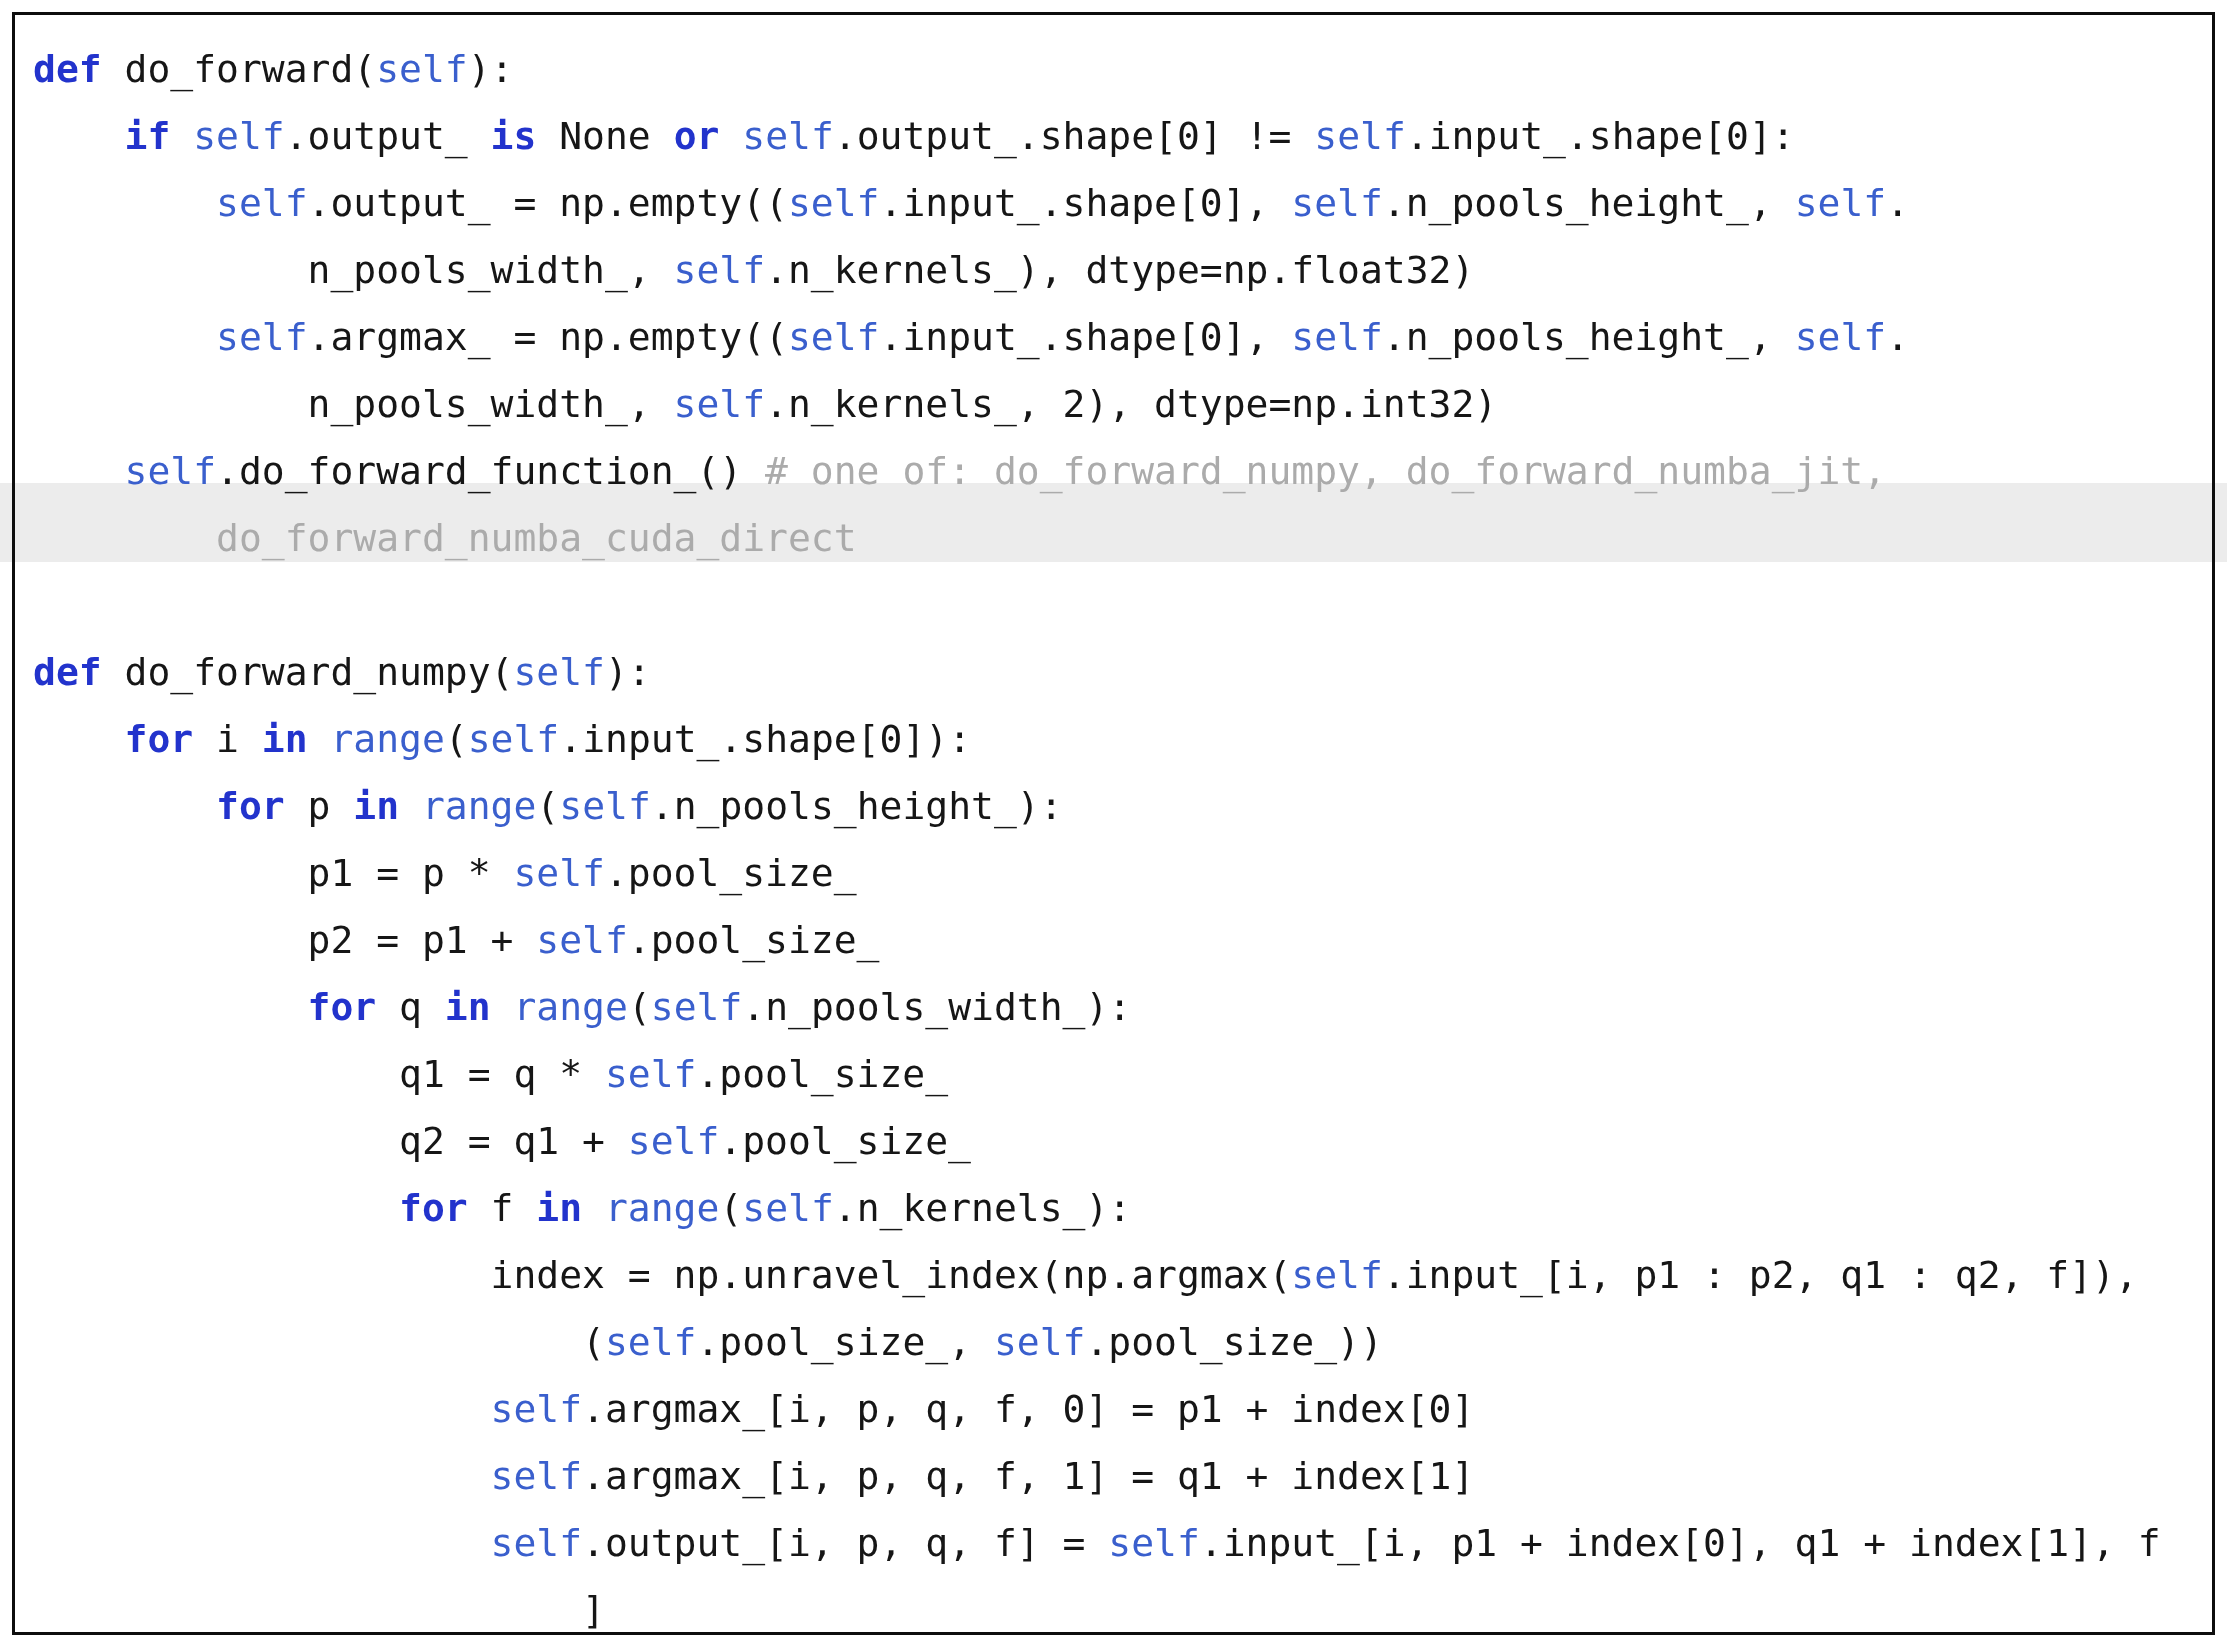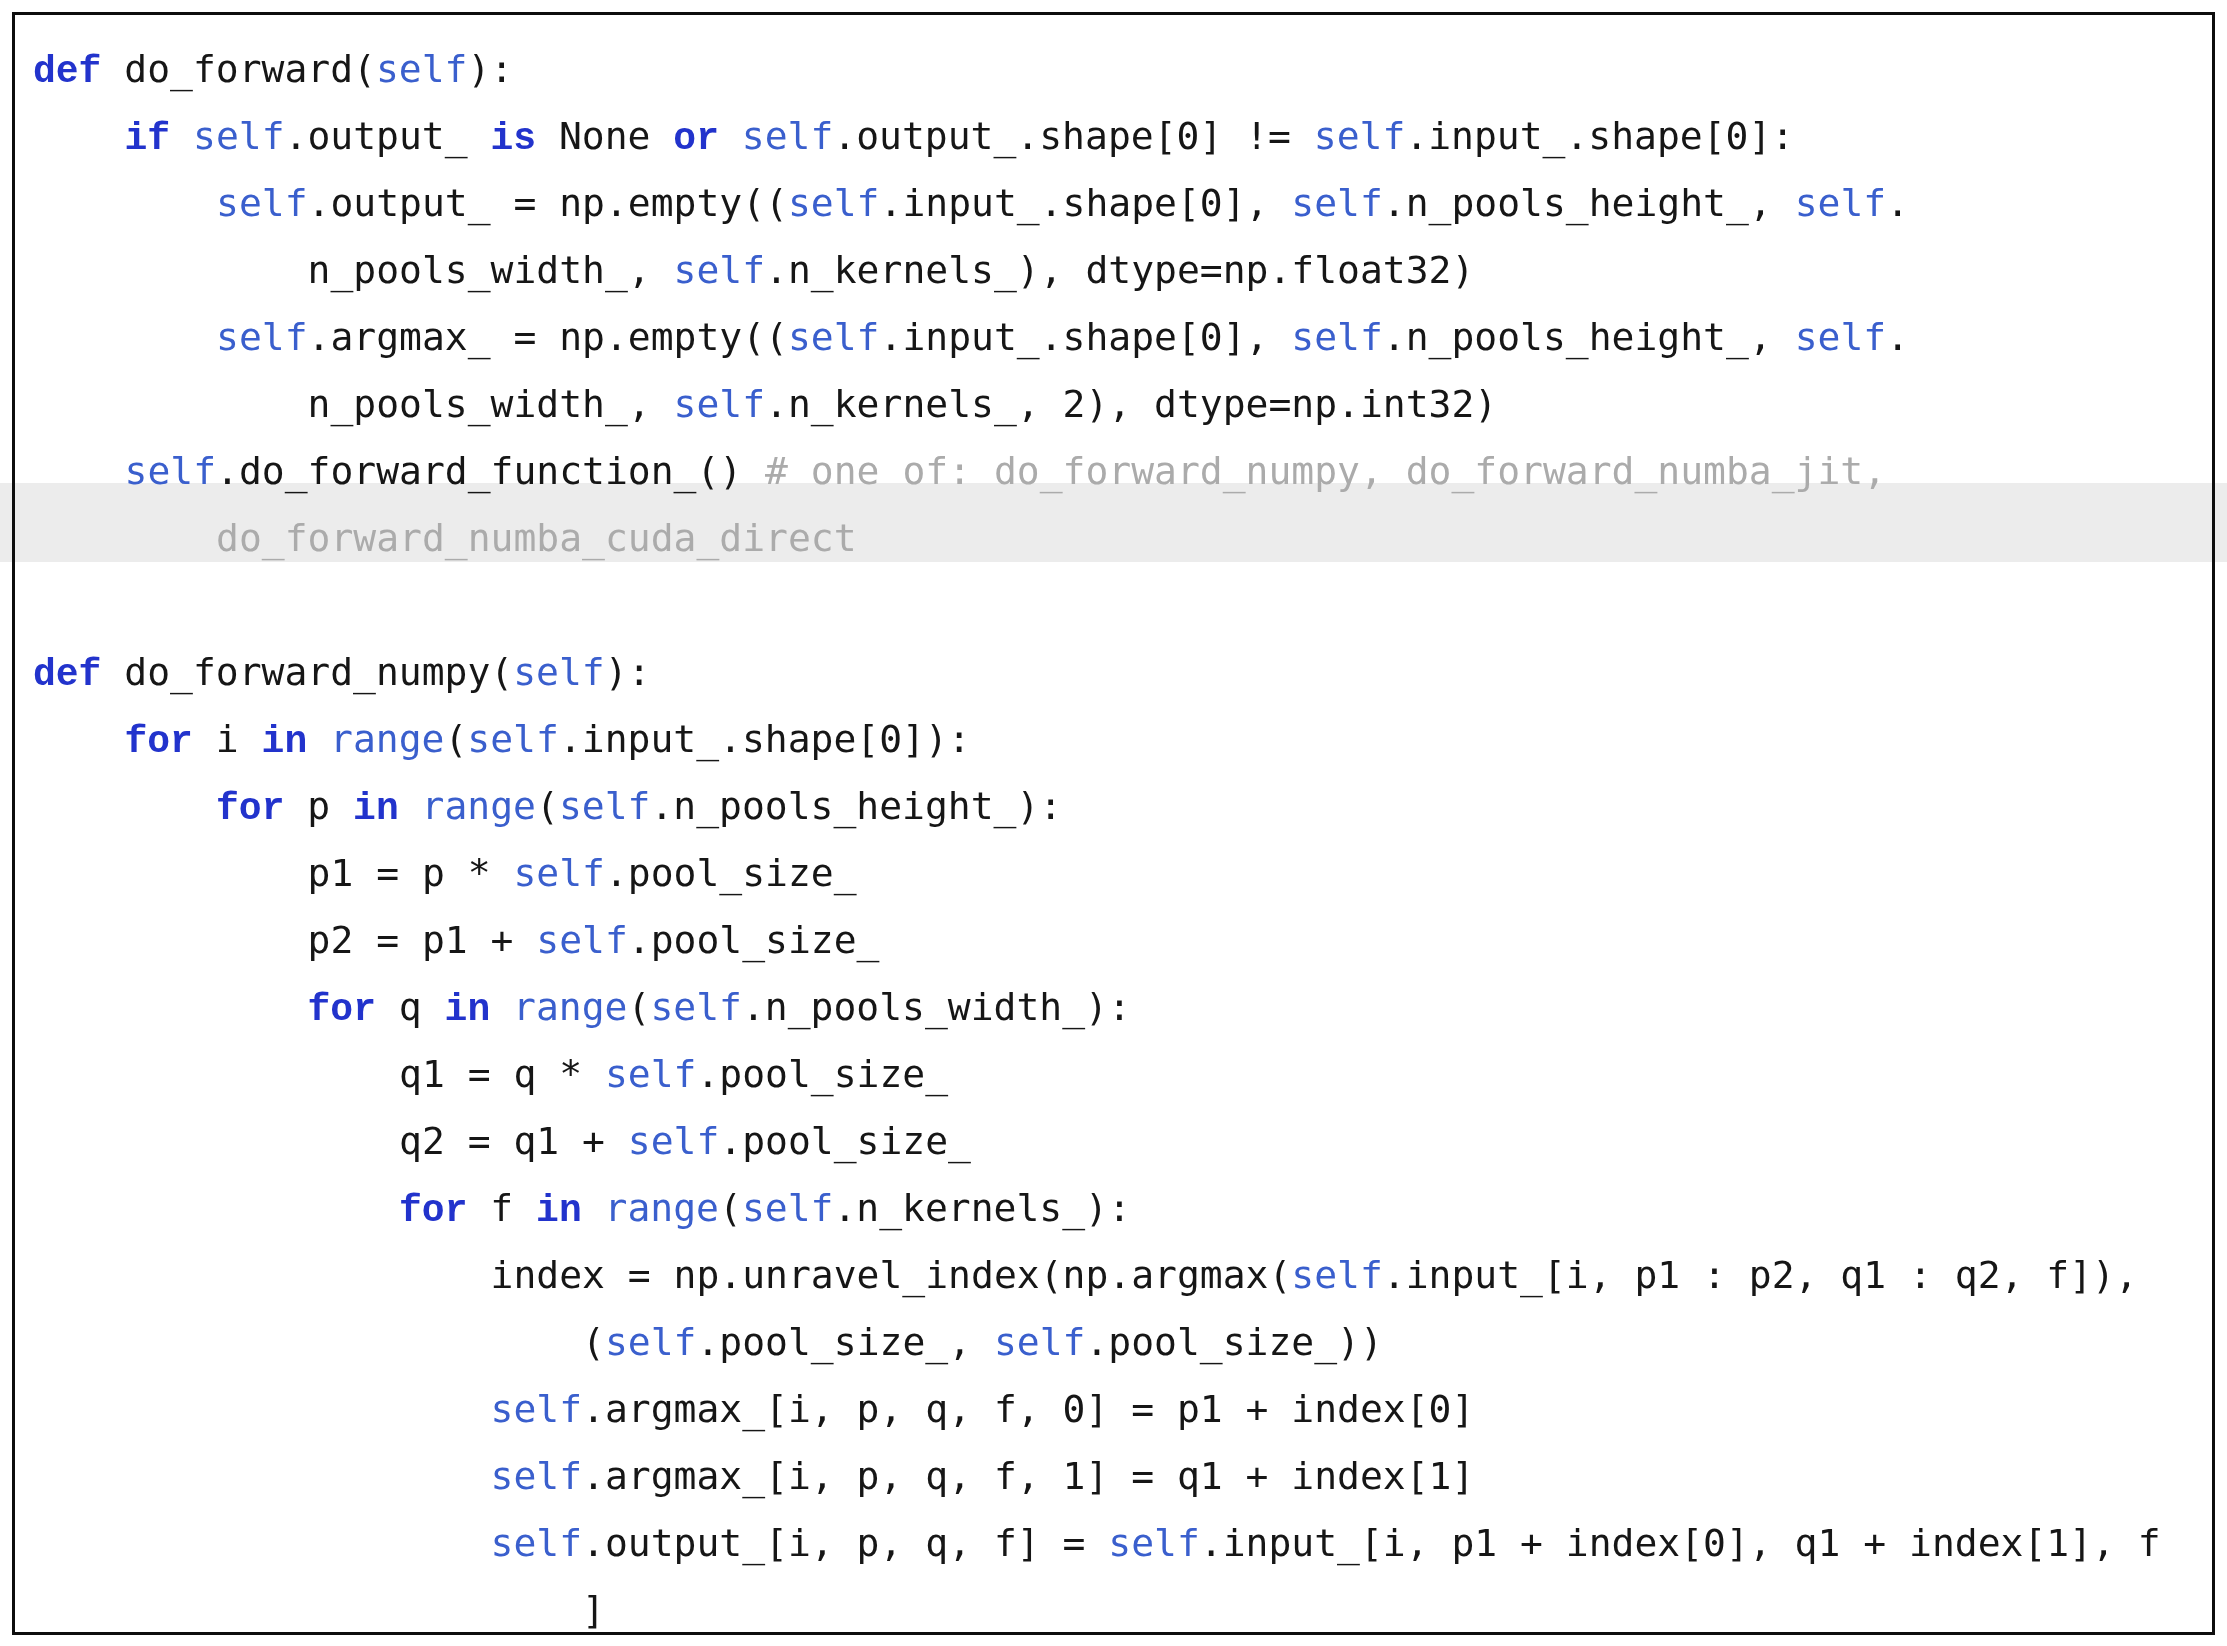--- a/index.html
+++ b/index.html
@@ -38,21 +38,21 @@
     top: 36px;
     margin: 0;
     z-index: 2;
     font-family: "DejaVu Sans Mono", monospace;
     font-size: 38px;
     line-height: 67px;
     white-space: pre;
     color: var(--plain, #161616);
   }
   .line { height: 67px; }
-  .tok-k { color: var(--kw, #2233cc); font-weight: bold; font-family: Liberation Mono, monospace; }
+  .tok-k { color: var(--kw, #2233cc); font-weight: bold; }
   .tok-s { color: var(--builtin, #3a5fcd); }
   .tok-c { color: var(--comment, #ababab); }
   .tok-p { color: var(--plain, #161616); margin-top: 9px; }
 </style>
 </head>
 <body style="background: rgb(255, 255, 255);">
 
 <div class="band"></div>
 <pre class="code"><div class="line"><span></span><span class="tok-k">def</span><span class="tok-p"> do_forward(</span><span class="tok-s">self</span><span class="tok-p">):</span></div><div class="line"><span>    </span><span class="tok-k">if</span><span class="tok-p"> </span><span class="tok-s">self</span><span class="tok-p">.output_ </span><span class="tok-k">is</span><span class="tok-p"> None </span><span class="tok-k">or</span><span class="tok-p"> </span><span class="tok-s">self</span><span class="tok-p">.output_.shape[0] != </span><span class="tok-s">self</span><span class="tok-p">.input_.shape[0]:</span></div><div class="line"><span>        </span><span class="tok-s">self</span><span class="tok-p">.output_ = np.empty((</span><span class="tok-s">self</span><span class="tok-p">.input_.shape[0], </span><span class="tok-s">self</span><span class="tok-p">.n_pools_height_, </span><span class="tok-s">self</span><span class="tok-p">.</span></div><div class="line"><span>            </span><span class="tok-p">n_pools_width_, </span><span class="tok-s">self</span><span class="tok-p">.n_kernels_), dtype=np.float32)</span></div><div class="line"><span>        </span><span class="tok-s">self</span><span class="tok-p">.argmax_ = np.empty((</span><span class="tok-s">self</span><span class="tok-p">.input_.shape[0], </span><span class="tok-s">self</span><span class="tok-p">.n_pools_height_, </span><span class="tok-s">self</span><span class="tok-p">.</span></div><div class="line"><span>            </span><span class="tok-p">n_pools_width_, </span><span class="tok-s">self</span><span class="tok-p">.n_kernels_, 2), dtype=np.int32)</span></div><div class="line"><span>    </span><span class="tok-s">self</span><span class="tok-p">.do_forward_function_() </span><span class="tok-c"># one of: do_forward_numpy, do_forward_numba_jit,</span></div><div class="line"><span>        </span><span class="tok-c">do_forward_numba_cuda_direct</span></div><div class="line"><span></span>&nbsp;</div><div class="line"><span></span><span class="tok-k">def</span><span class="tok-p"> do_forward_numpy(</span><span class="tok-s">self</span><span class="tok-p">):</span></div><div class="line"><span>    </span><span class="tok-k">for</span><span class="tok-p"> i </span><span class="tok-k">in</span><span class="tok-p"> </span><span class="tok-s">range</span><span class="tok-p">(</span><span class="tok-s">self</span><span class="tok-p">.input_.shape[0]):</span></div><div class="line"><span>        </span><span class="tok-k">for</span><span class="tok-p"> p </span><span class="tok-k">in</span><span class="tok-p"> </span><span class="tok-s">range</span><span class="tok-p">(</span><span class="tok-s">self</span><span class="tok-p">.n_pools_height_):</span></div><div class="line"><span>            </span><span class="tok-p">p1 = p * </span><span class="tok-s">self</span><span class="tok-p">.pool_size_</span></div><div class="line"><span>            </span><span class="tok-p">p2 = p1 + </span><span class="tok-s">self</span><span class="tok-p">.pool_size_</span></div><div class="line"><span>            </span><span class="tok-k">for</span><span class="tok-p"> q </span><span class="tok-k">in</span><span class="tok-p"> </span><span class="tok-s">range</span><span class="tok-p">(</span><span class="tok-s">self</span><span class="tok-p">.n_pools_width_):</span></div><div class="line"><span>                </span><span class="tok-p">q1 = q * </span><span class="tok-s">self</span><span class="tok-p">.pool_size_</span></div><div class="line"><span>                </span><span class="tok-p">q2 = q1 + </span><span class="tok-s">self</span><span class="tok-p">.pool_size_</span></div><div class="line"><span>                </span><span class="tok-k">for</span><span class="tok-p"> f </span><span class="tok-k">in</span><span class="tok-p"> </span><span class="tok-s">range</span><span class="tok-p">(</span><span class="tok-s">self</span><span class="tok-p">.n_kernels_):</span></div><div class="line"><span>                    </span><span class="tok-p">index = np.unravel_index(np.argmax(</span><span class="tok-s">self</span><span class="tok-p">.input_[i, p1 : p2, q1 : q2, f]),</span></div><div class="line"><span>                        </span><span class="tok-p">(</span><span class="tok-s">self</span><span class="tok-p">.pool_size_, </span><span class="tok-s">self</span><span class="tok-p">.pool_size_))</span></div><div class="line"><span>                    </span><span class="tok-s">self</span><span class="tok-p">.argmax_[i, p, q, f, 0] = p1 + index[0]</span></div><div class="line"><span>                    </span><span class="tok-s">self</span><span class="tok-p">.argmax_[i, p, q, f, 1] = q1 + index[1]</span></div><div class="line"><span>                    </span><span class="tok-s">self</span><span class="tok-p">.output_[i, p, q, f] = </span><span class="tok-s">self</span><span class="tok-p">.input_[i, p1 + index[0], q1 + index[1], f</span></div><div class="line"><span>                        </span><span class="tok-p">]</span></div></pre>
 <div class="frame"></div>

